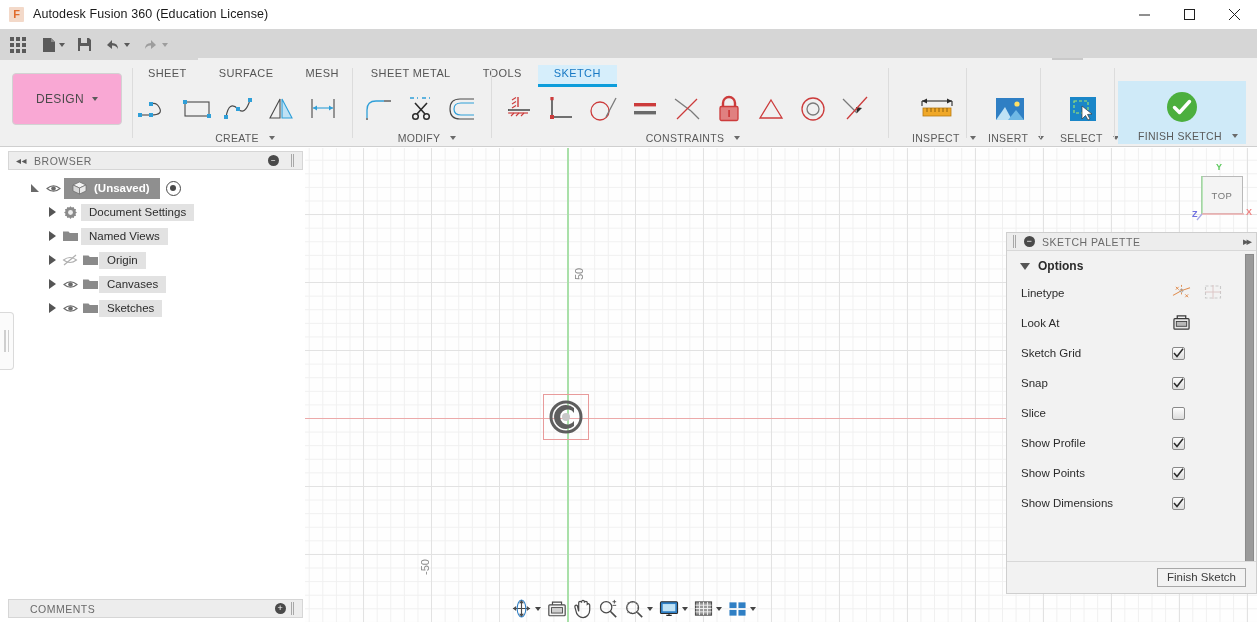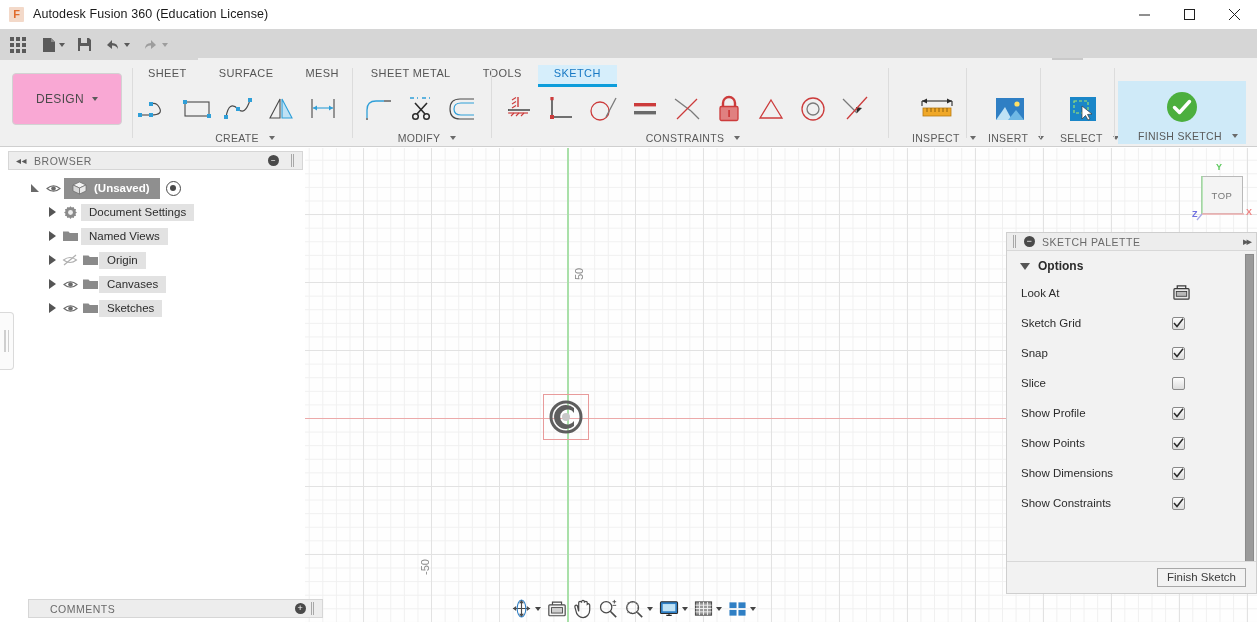--- a/index.html
+++ b/index.html
@@ -136,21 +136,21 @@
   .radio-o {
     width:15px;height:15px;border-radius:50%;border:1.6px solid #4a4a4a;
     display:flex;align-items:center;justify-content:center;margin-left:6px;
   }
   .radio-o i { width:6px;height:6px;border-radius:50%;background:#4a4a4a;display:block; }
 
   .comments {
     position:absolute; left:8px; top:599px; width:295px; height:19px;
     background:#ededed; border:1px solid #d6d6d6;
     display:flex; align-items:center; padding:0 7px;
-    font-size:10.5px; color:#6a6a6a; letter-spacing:.5px;margin-left:20px;
+    font-size:10.5px; color:#6a6a6a; letter-spacing:.5px;
   }
   .plus-circ {
     margin-left:auto; width:11px;height:11px;border-radius:50%;background:#4a4a4a;
     display:flex;align-items:center;justify-content:center;color:#fff;font-size:9px;line-height:1;
   }
   .grip { width:4px;height:13px;margin-left:5px;
     background:repeating-linear-gradient(90deg,#a8a8a8 0 1px,transparent 1px 2px); }
 
   
   .canvas {
@@ -838,20 +838,40 @@
       <span class="pal-expand">▸▸</span>
     </div>
 
     <div class="pal-body">
 
       <div class="sec-title">
         <span class="tri-down"></span>
         <span>Options</span>
       </div>
 
+      <div class="opt-row">
+        <span>Linetype</span>
+        <span class="opt-ctl">
+          <span>
+            <svg width="19" height="17" viewBox="0 0 20 18">
+              <path d="M1 12 L10 7 L19 4" stroke="#e08a4a" stroke-width="1.1" fill="none"></path>
+              <path d="M10 1 V13" stroke="#e08a4a" stroke-width="1" stroke-dasharray="2 2"></path>
+              <path d="M4 3 l3 3 M4 6 l3 -3" stroke="#e08a4a" stroke-width="1"></path>
+              <path d="M14 11 l3 3 M14 14 l3 -3" stroke="#e08a4a" stroke-width="1"></path>
+              <circle cx="10" cy="7" r="1.6" fill="none" stroke="#9a9a9a" stroke-width=".9"></circle>
+            </svg>
+          </span>
+          <span style="opacity:.45;">
+            <svg width="18" height="16" viewBox="0 0 18 16">
+              <rect x="1.5" y="2" width="15" height="12" fill="none" stroke="#9a9a9a" stroke-width="1.1" stroke-dasharray="3 2"></rect>
+              <path d="M9 1 V15 M1 8 H17" stroke="#c08a8a" stroke-width=".9"></path>
+            </svg>
+          </span>
+        </span>
+      </div>
 
       <div class="opt-row">
         <span>Look At</span>
         <span class="opt-ctl">
           <span>
             <svg width="19" height="17" viewBox="0 0 20 18">
               <rect x="2" y="5" width="16" height="11" rx="1" fill="#e8e8e8" stroke="#3a3a3a" stroke-width="1.3"></rect>
               <rect x="4.5" y="8" width="11" height="5" fill="#b8b8b8" stroke="#3a3a3a" stroke-width=".9"></rect>
               <path d="M5.5 5 V2 H14.5 V5" fill="none" stroke="#3a3a3a" stroke-width="1.3"></path>
             </svg>
@@ -914,30 +934,20 @@
         <span>Show Dimensions</span>
         <span class="opt-ctl">
           <span class="chk">
             <svg width="11" height="10" viewBox="0 0 11 10">
                 <path d="M1 5 L4 8.5 L10 0.8" fill="none" stroke="#2b2b2b" stroke-width="1.5"></path>
               </svg>
           </span>
         </span>
       </div>
 
-      <div class="opt-row">
-        <span>Show Constraints</span>
-        <span class="opt-ctl">
-          <span class="chk">
-            <svg width="11" height="10" viewBox="0 0 11 10">
-                <path d="M1 5 L4 8.5 L10 0.8" fill="none" stroke="#2b2b2b" stroke-width="1.5"></path>
-              </svg>
-          </span>
-        </span>
-      </div>
 
       <div class="pal-scroll">
         <div class="pal-thumb"></div>
       </div>
     </div>
 
     <div class="pal-foot">
       <button class="fin-btn">Finish Sketch</button>
     </div>
   </div>

